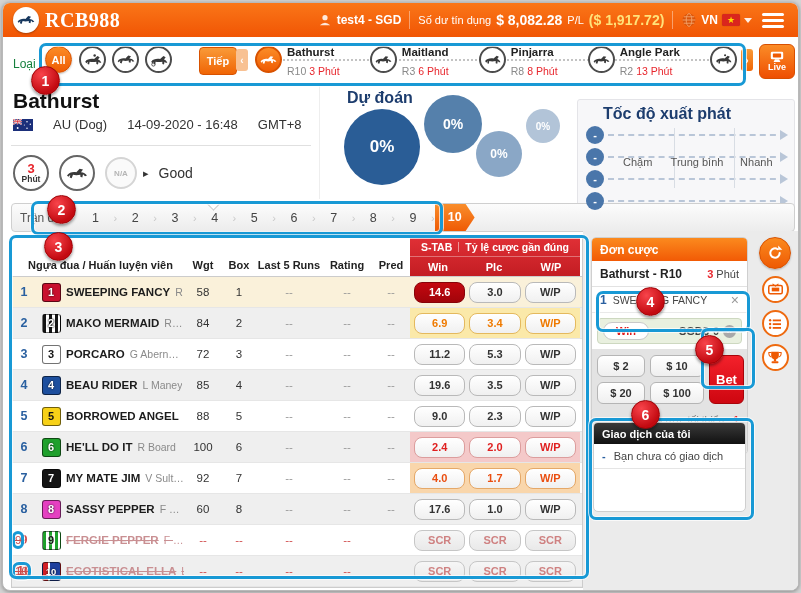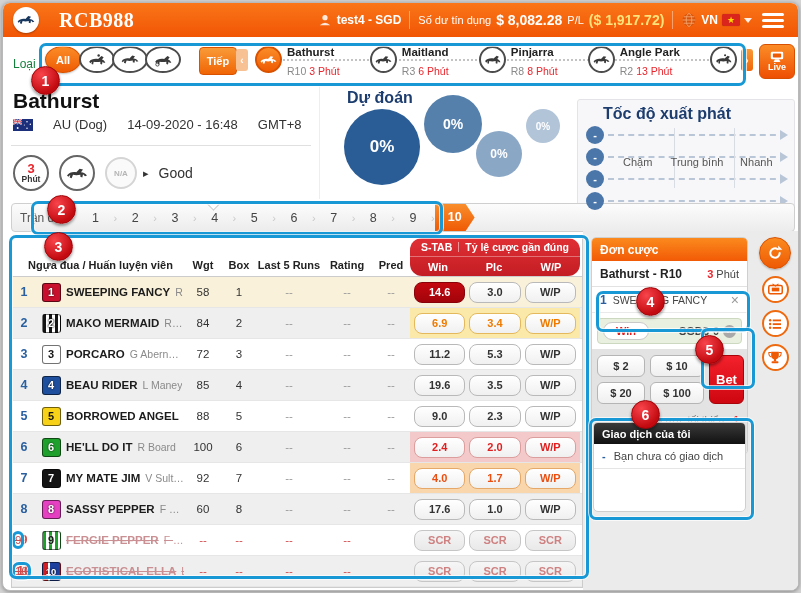--- a/index.html
+++ b/index.html
@@ -1,39 +1,39 @@
 <!DOCTYPE html>
 <html><head>
 <meta charset="utf-8">
 <style>
   html,body{margin:0;padding:0;background:#d4d4d4;font-family:"Liberation Sans","DejaVu Sans",sans-serif;-webkit-font-smoothing:antialiased;}
   .stage{position:relative;width:801px;height:593px;overflow:hidden;}
   .card{position:absolute;left:2px;top:2px;width:795px;height:587px;background:#fff;border:1px solid #b9b9b9;border-radius:8px;overflow:hidden;box-shadow:0 1px 4px rgba(0,0,0,.35);}
 
   
   .hdr{position:absolute;left:0;top:0;width:100%;height:34px;background:linear-gradient(#fa7618,#f15504);display:flex;align-items:center;color:#fff;}
-  .logo{display:flex;align-items:center;gap:20px;padding-left:10px;}
+  .logo{display:flex;align-items:center;gap:6px;padding-left:10px;}
   .logo-circle{width:26px;height:26px;border-radius:50%;background:#fff;display:flex;align-items:center;justify-content:center;box-shadow:0 1px 2px rgba(0,0,0,.3);}
   .logo-text{font-family:"Liberation Serif","DejaVu Serif",serif;font-size:20px;font-weight:bold;letter-spacing:.5px;}
   .hdr-right{margin-left:auto;display:flex;align-items:center;gap:8px;padding-right:12px;}
   .hdr-sep{width:1px;height:18px;background:rgba(255,255,255,.4);}
   .hdr-user{display:flex;align-items:center;gap:5px;font-size:12px;font-weight:bold;}
   .hdr-bal{display:flex;align-items:center;gap:5px;font-size:11px;}
   .hdr-bal b{font-size:14px;}
   .pl-val{color:#ffe27a;font-weight:bold;font-size:13px;}
   .lang{display:flex;align-items:center;gap:4px;font-size:12px;font-weight:bold;}
   .vnflag{width:18px;height:12px;background:#da251d;border-radius:2px;display:flex;align-items:center;justify-content:center;color:#ffda00;font-size:9px;line-height:1;box-shadow:0 0 1px rgba(0,0,0,.4);}
   .caret{width:0;height:0;border-left:4px solid transparent;border-right:4px solid transparent;border-top:5px solid #fff;opacity:.9;}
   .burger{display:flex;flex-direction:column;gap:3px;padding:4px 2px;cursor:pointer;}
   .burger i{display:block;width:22px;height:3px;background:#fff;border-radius:2px;}
 
   
   .strip{position:absolute;left:0;top:34px;width:100%;height:46px;background:#fff;border-bottom:1px solid #e4e4e4;}
   .strip-label{position:absolute;left:10px;top:20px;font-size:12px;color:#15803d;}
-  .circ{width:36px;height:27px;border-radius:50%;display:flex;align-items:center;justify-content:center;box-sizing:border-box;}
+  .circ{width:27px;height:27px;border-radius:50%;display:flex;align-items:center;justify-content:center;box-sizing:border-box;}
   .all-circ{position:absolute;left:42px;top:9px;background:linear-gradient(#fb8c27,#ef5c03);color:#fff;font-size:11px;font-weight:bold;border:1px solid #d85200;box-shadow:0 1px 2px rgba(0,0,0,.25);}
   .animal-circ{border:2px solid #4c4c4c;color:#3a3a3a;background:#fff;}
   .af1{position:absolute;left:76px;top:9px;}
   .af2{position:absolute;left:109px;top:9px;}
   .af3{position:absolute;left:142px;top:9px;}
   .next-btn{position:absolute;left:196px;top:10px;width:36px;height:26px;background:linear-gradient(#f99a38,#f06505);border-radius:4px;color:#fff;font-size:11px;font-weight:bold;display:flex;align-items:center;justify-content:center;border:1px solid #d85200;}
   .prev-chev{position:absolute;left:233px;top:12px;width:12px;height:22px;background:#f8c193;border-radius:3px;color:#fff;display:flex;align-items:center;justify-content:center;font-size:10px;font-weight:bold;}
   .next-chev{position:absolute;left:738px;top:12px;width:12px;height:22px;background:linear-gradient(#f99a38,#f06505);border-radius:3px;color:#fff;display:flex;align-items:center;justify-content:center;font-size:10px;font-weight:bold;}
   .dotline{position:absolute;left:252px;top:22px;width:482px;border-top:2px dotted #c3c3c3;}
   .racelist{position:absolute;left:252px;top:5px;width:482px;display:flex;justify-content:space-between;}
@@ -89,21 +89,21 @@
 
   
   .rightzone{position:absolute;left:580px;top:228px;width:217px;height:359px;background:#ebebeb;}
 
   
   .tbl{position:absolute;left:8px;top:234px;width:572px;background:#fff;border:1px solid #ccc;box-sizing:border-box;}
   .grid{display:grid;grid-template-columns:24px 30px 118px 38px 34px 66px 50px 38px 170px;align-items:center;}
   .thead{height:38px;border-bottom:1px solid #ccc;background:#fff;}
   .th{font-size:11px;font-weight:bold;color:#222;align-self:end;padding-bottom:5px;text-align:center;}
   .th.runner{grid-column:1 / span 3;text-align:left;padding-left:16px;}
-  .redhead{grid-column:9;height:38px;background:linear-gradient(#e03036,#c31d23);color:#fff;display:flex;flex-direction:column;border-radius:12px;}
+  .redhead{grid-column:9;height:38px;background:linear-gradient(#e03036,#c31d23);color:#fff;display:flex;flex-direction:column;}
   .redhead .r1{height:18px;display:flex;align-items:center;justify-content:center;gap:6px;font-size:10.5px;font-weight:bold;border-bottom:1px solid rgba(255,255,255,.35);}
   .redhead .r1 i{width:1px;height:10px;background:rgba(255,255,255,.5);}
   .redhead .r2{flex:1;display:flex;align-items:center;}
   .redhead .r2 span{font-size:11px;font-weight:bold;text-align:center;}
   .rw{width:56px;} .rp{width:56px;} .rwp{width:58px;}
 
   .row{height:30px;border-bottom:1px solid #e6e6e6;cursor:pointer;}
   .row.even{background:#efefef;}
   .row.cream{background:#faf1da;}
   .cell{font-size:11.5px;color:#333;text-align:center;}

